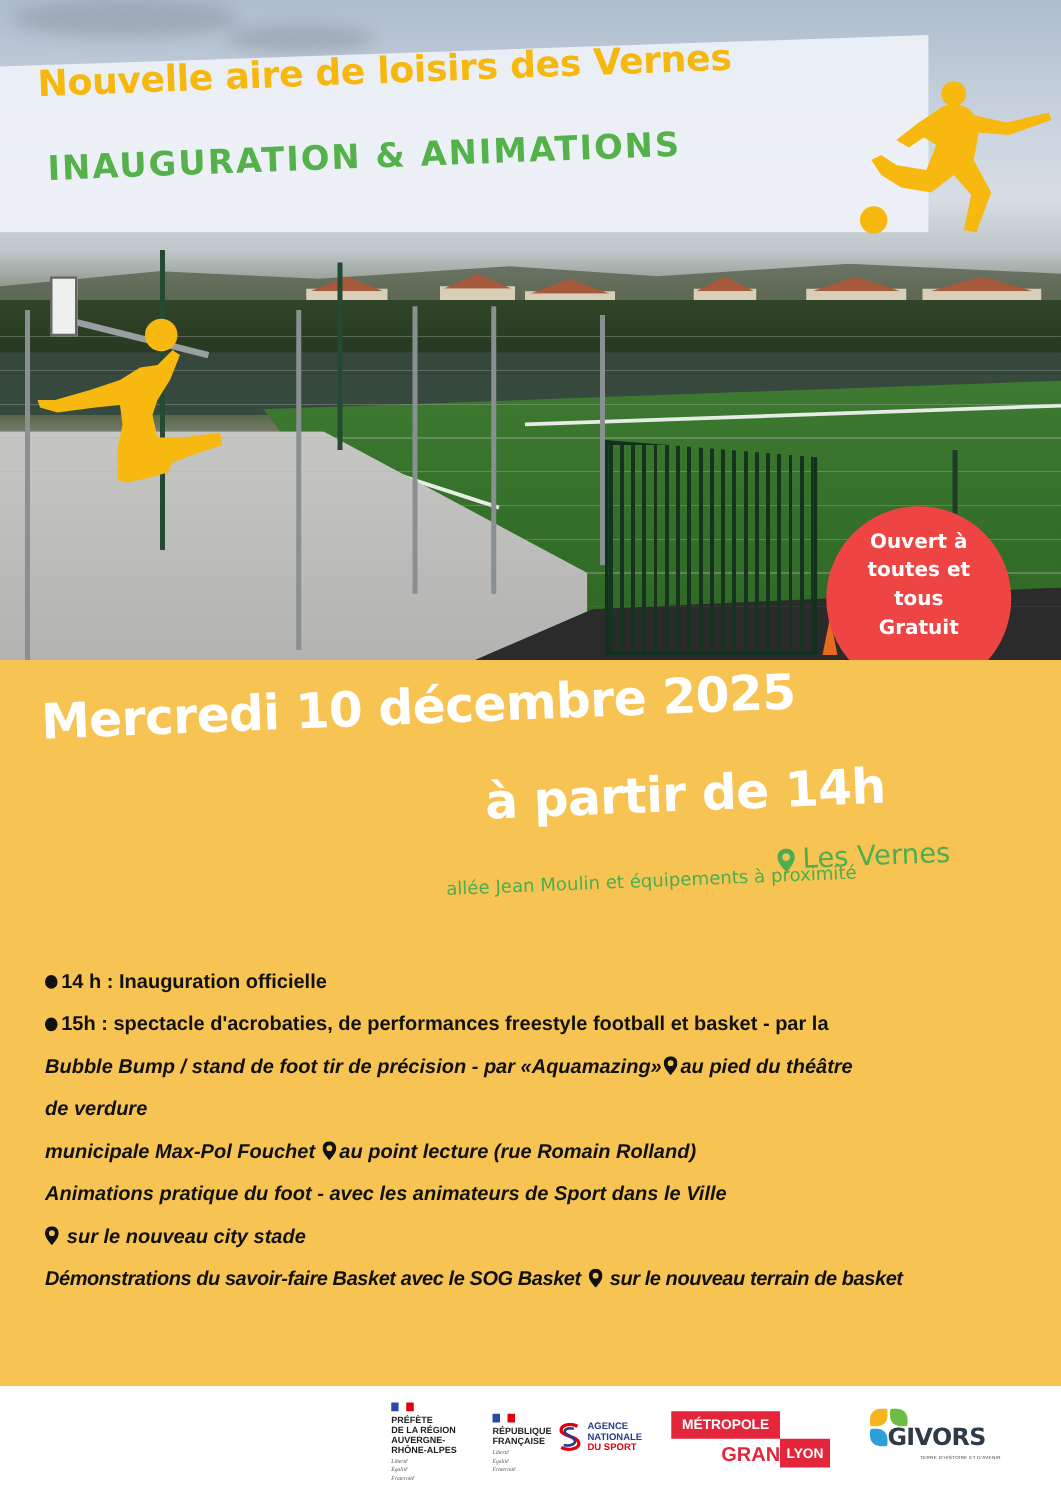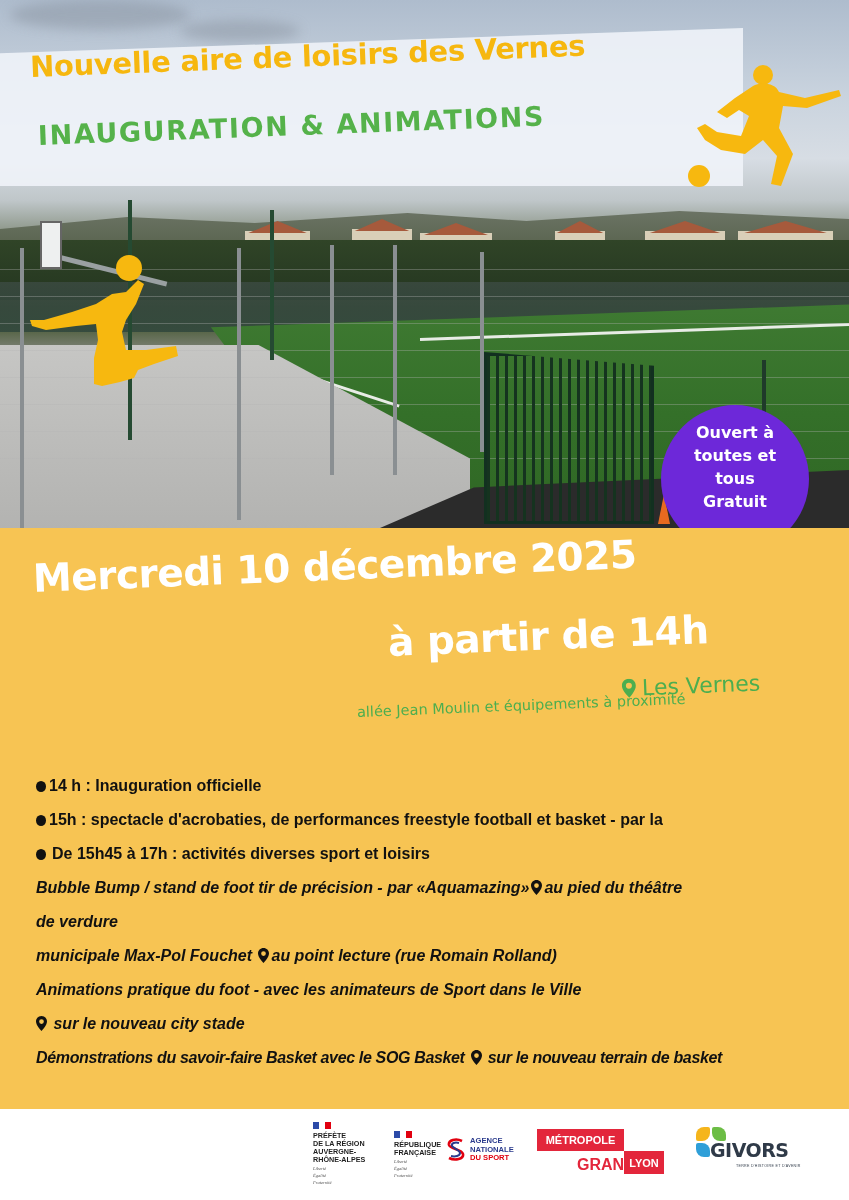--- a/index.html
+++ b/index.html
@@ -57,21 +57,21 @@
     font-family: "DejaVu Sans", sans-serif; font-size: 27px; font-weight: bold; color: #55b24a;
     letter-spacing: 1.6px; transform: rotate(-2.2deg); transform-origin: left center; white-space: nowrap;
   }
 
   
   .silhouette { position: absolute; }
 
   
   .badge {
     position: absolute; left: 661px; top: 405px; width: 148px; height: 148px; border-radius: 50%;
-    background: #6d28d9; display: flex; flex-direction: column; align-items: center; justify-content: center;
+    background: #ef4444; display: flex; flex-direction: column; align-items: center; justify-content: center;
     color: #ffffff; font-family: "DejaVu Sans", sans-serif; font-weight: bold; font-size: 16px; line-height: 23px; text-align: center;
     padding-bottom: 24px;
   }
 
   
   .panel { position: absolute; left: 0; top: 528px; width: 849px; height: 581px; background: #f7c453; }
   .date-line {
     position: absolute; left: 33px; top: 556px; font-family: "DejaVu Sans", sans-serif; font-weight: bold;
     font-size: 39px; color: #ffffff; transform: rotate(-2.3deg); transform-origin: left center; white-space: nowrap; letter-spacing: -0.5px;
   }
@@ -186,23 +186,20 @@
 </div>
 <div class="address-line">allée Jean Moulin et équipements à proximité</div>
 
 <div class="program">
   <div class="prog-line bold">
     <span class="bullet"></span><span>14 h : Inauguration officielle</span>
   </div>
   <div class="prog-line bold">
     <span class="bullet"></span><span>15h : spectacle d'acrobaties, de performances freestyle football et basket - par la</span>
   </div>
-  <div class="prog-line bold">
-    <span class="bullet" style="margin-right:6px;"></span><span>De 15h45 à 17h : activités diverses sport et loisirs</span>
-  </div>
   <div class="prog-line italic">
     <span>Bubble Bump / stand de foot tir de précision - par «Aquamazing»</span><svg class="pin" width="11" height="15" viewBox="0 0 14 19">
         <path d="M7 0 C3 0 0 3 0 7 C0 12 7 19 7 19 C7 19 14 12 14 7 C14 3 11 0 7 0 Z M7 4 A3 3 0 1 1 7 10 A3 3 0 1 1 7 4 Z" fill="#111" fill-rule="evenodd"></path>
       </svg><span>au pied du théâtre</span>
   </div>
   <div class="prog-line italic">
     <span>de verdure</span>
   </div>
   <div class="prog-line italic">
     <span>municipale Max-Pol Fouchet</span> <svg class="pin" width="11" height="15" viewBox="0 0 14 19">

